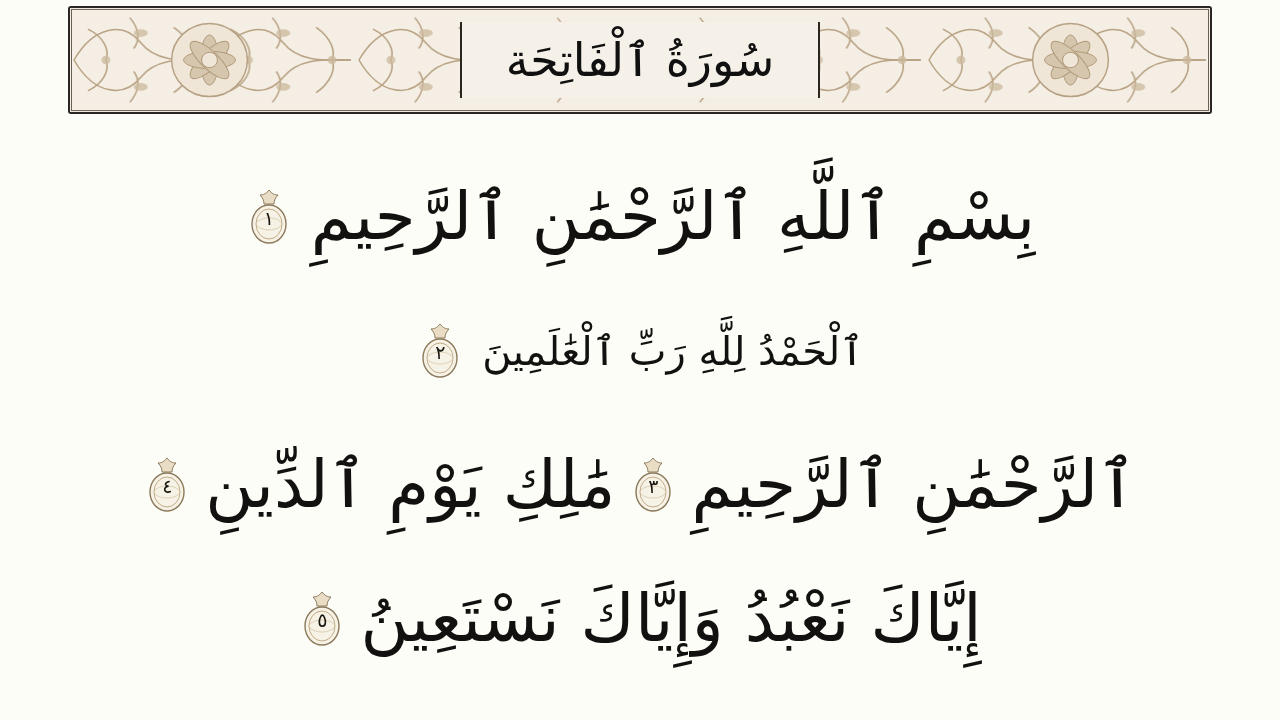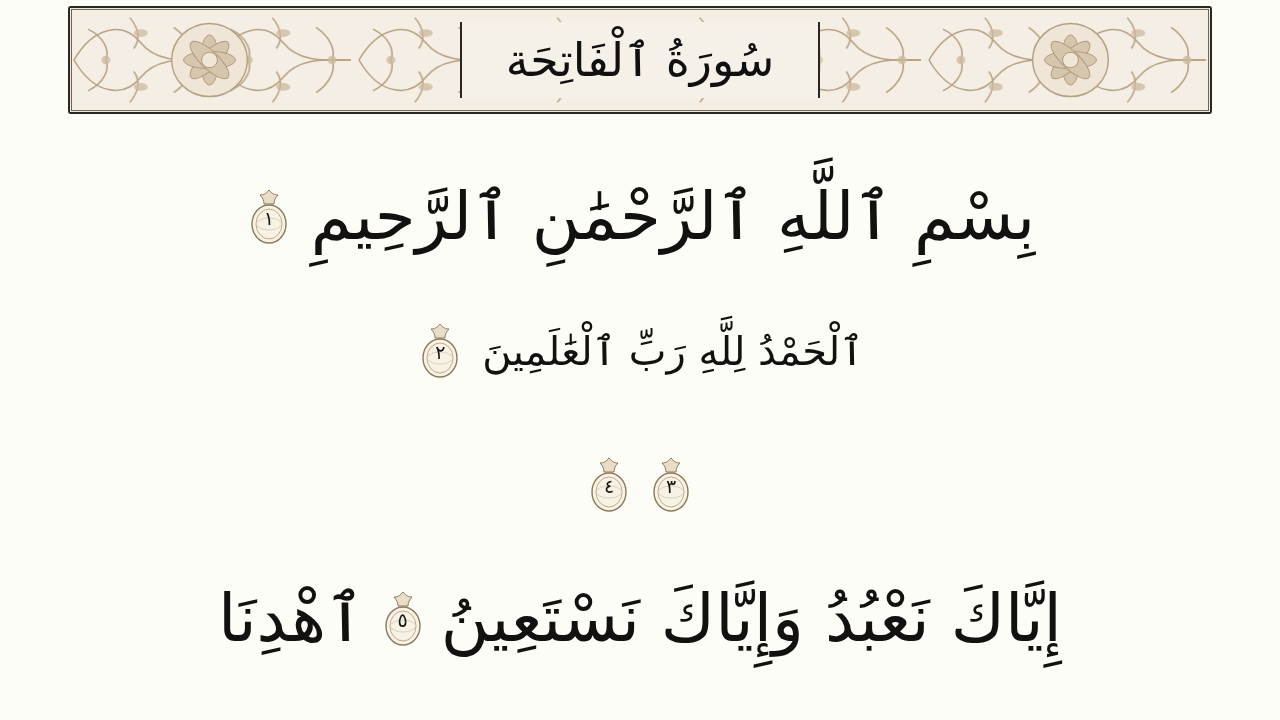--- a/index.html
+++ b/index.html
@@ -218,30 +218,32 @@
           <path d="M24 4 C 27 8 30 9 33 9 C 30 12 29 15 29 18 L19 18 C19 15 18 12 15 9 C 18 9 21 8 24 4 Z" fill="#e9ddc6" stroke="#8c7a5c" stroke-width="1"></path>
           <ellipse cx="24" cy="38" rx="17" ry="19" fill="#f7f2e6" stroke="#8c7a5c" stroke-width="1.4"></ellipse>
           <ellipse cx="24" cy="38" rx="13" ry="15" fill="none" stroke="#c2ab88" stroke-width="1"></ellipse>
           <path d="M11 38 C 14 30 34 30 37 38 C 34 46 14 46 11 38 Z" fill="none" stroke="#d6c6a8" stroke-width="0.8"></path>
         </svg>
         <span class="ayah-num">٢</span>
       </div>
     </div>
 
     <div class="ayah-line line-3">
+      <div class="ayah-text">ٱلرَّحْمَٰنِ ٱلرَّحِيمِ</div>
       <div class="ayah-marker">
         <svg viewBox="0 0 48 62">
           <path d="M24 4 C 27 8 30 9 33 9 C 30 12 29 15 29 18 L19 18 C19 15 18 12 15 9 C 18 9 21 8 24 4 Z" fill="#e9ddc6" stroke="#8c7a5c" stroke-width="1"></path>
           <ellipse cx="24" cy="38" rx="17" ry="19" fill="#f7f2e6" stroke="#8c7a5c" stroke-width="1.4"></ellipse>
           <ellipse cx="24" cy="38" rx="13" ry="15" fill="none" stroke="#c2ab88" stroke-width="1"></ellipse>
           <path d="M11 38 C 14 30 34 30 37 38 C 34 46 14 46 11 38 Z" fill="none" stroke="#d6c6a8" stroke-width="0.8"></path>
         </svg>
         <span class="ayah-num">٣</span>
       </div>
 
+      <div class="ayah-text">مَٰلِكِ يَوْمِ ٱلدِّينِ</div>
       <div class="ayah-marker">
         <svg viewBox="0 0 48 62">
           <path d="M24 4 C 27 8 30 9 33 9 C 30 12 29 15 29 18 L19 18 C19 15 18 12 15 9 C 18 9 21 8 24 4 Z" fill="#e9ddc6" stroke="#8c7a5c" stroke-width="1"></path>
           <ellipse cx="24" cy="38" rx="17" ry="19" fill="#f7f2e6" stroke="#8c7a5c" stroke-width="1.4"></ellipse>
           <ellipse cx="24" cy="38" rx="13" ry="15" fill="none" stroke="#c2ab88" stroke-width="1"></ellipse>
           <path d="M11 38 C 14 30 34 30 37 38 C 34 46 14 46 11 38 Z" fill="none" stroke="#d6c6a8" stroke-width="0.8"></path>
         </svg>
         <span class="ayah-num">٤</span>
       </div>
     </div>
@@ -251,17 +253,16 @@
       <div class="ayah-marker">
         <svg viewBox="0 0 48 62">
           <path d="M24 4 C 27 8 30 9 33 9 C 30 12 29 15 29 18 L19 18 C19 15 18 12 15 9 C 18 9 21 8 24 4 Z" fill="#e9ddc6" stroke="#8c7a5c" stroke-width="1"></path>
           <ellipse cx="24" cy="38" rx="17" ry="19" fill="#f7f2e6" stroke="#8c7a5c" stroke-width="1.4"></ellipse>
           <ellipse cx="24" cy="38" rx="13" ry="15" fill="none" stroke="#c2ab88" stroke-width="1"></ellipse>
           <path d="M11 38 C 14 30 34 30 37 38 C 34 46 14 46 11 38 Z" fill="none" stroke="#d6c6a8" stroke-width="0.8"></path>
         </svg>
         <span class="ayah-num">٥</span>
       </div>
 
-      <div class="ayah-text">ٱهْدِنَا</div>
     </div>
 
   </div>
 </div>
 
 </body></html>

